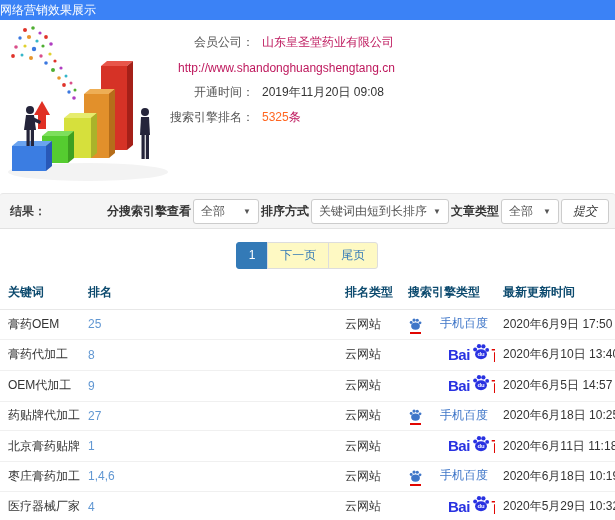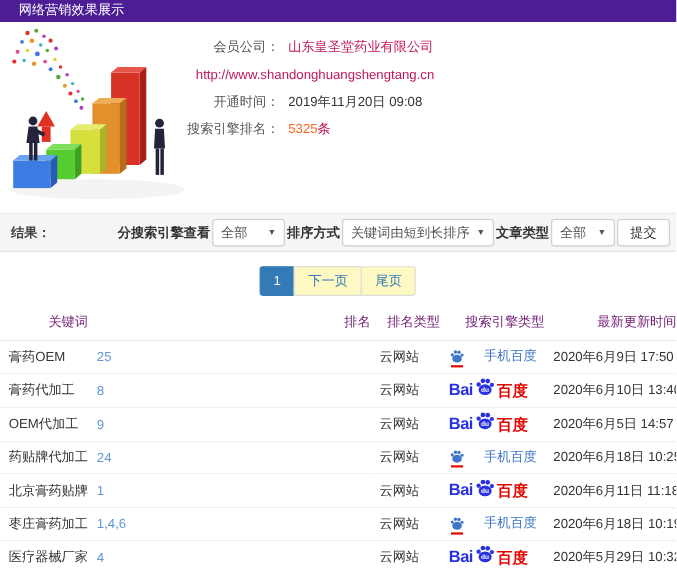--- a/index.html
+++ b/index.html
@@ -3,22 +3,22 @@
 <meta charset="utf-8">
 <style>
   * { box-sizing: border-box; margin: 0; padding: 0; }
   html,body { width:615px; height:520px; overflow:hidden; }
   body {
     background:#fff;
     font-family:"Liberation Sans","DejaVu Sans",sans-serif;
     font-size:12px; color:#333;
   }
   
-  .topbar { background:#4c1d95; color:#fff; height:20px; line-height:20px;
-    padding-left:17px; font-size:12px;font-family:Liberation Mono, monospace; }
+  .topbar { background:#3b82f6; color:#fff; height:20px; line-height:20px;
+    font-size:12px; }
   
   .info-section { position:relative; height:173px; background:#fff;padding-left:17px; }
   .graphic { position:absolute; left:0; top:2px; width:195px; height:168px; }
   .info-rows { position:absolute; left:170px; top:14px; }
   .info-row { display:flex; align-items:center; height:17px; margin-bottom:8px; }
   .info-label { width:84px; text-align:right; color:#555; }
   .info-value { margin-left:8px; }
   .link { color:#be185d; text-decoration:none; cursor:pointer; }
   .orange { color:#ff6621; }
   
@@ -29,43 +29,43 @@
   .filter-group { margin-left:auto; display:flex; align-items:center; gap:2px; }
   .filter-label { font-weight:bold; color:#333; white-space:nowrap; }
   .select { background:#fff; border:1px solid #ccc; border-radius:3px; height:25px;
     display:flex; align-items:center; padding:0 7px; color:#555; cursor:pointer; }
   .select .caret { margin-left:auto; font-size:8px; color:#555; padding-left:6px; }
   .sel-engine { width:66px; }
   .sel-sort  { width:138px; }
   .sel-article { width:58px; }
   .submit-btn { background:#fff; border:1px solid #ccc; border-radius:3px; height:25px;
     padding:0 11px; color:#333; font-size:12px; cursor:pointer;
-    font-family:inherit; }
+    font-family:inherit;font-style:italic; }
   
   .pagination { display:flex; justify-content:center; margin:13px 0 7px; }
   .page-item { height:27px; line-height:25px; padding:0 12px; border:1px solid #ddd;
     background:#fef9c3; color:#337ab7; margin-left:-1px; cursor:pointer; }
   .page-item.active { background:#337ab7; color:#fff; border-color:#337ab7;
     border-radius:3px 0 0 3px; cursor:default; }
   .page-item.last { border-radius:0 3px 3px 0; }
   
   table { width:100%; border-collapse:collapse; table-layout:fixed; }
-  th { text-align:right; font-weight:normal; color:#701a75; padding:8px 0 8px 8px;
+  th { text-align:left; font-weight:bold; color:#0c4a6e; padding:8px 0 8px 8px;
     border-bottom:1px solid #e8e8e8; font-size:12px; }
   td { padding:5px 0 5px 8px; border-bottom:1px solid #f0f0f0; height:27px;
     font-size:12px; vertical-align:middle; overflow:hidden; white-space:nowrap; }
   .rank { color:#6197d2; cursor:pointer; }
   .engine-mobile { color:#3f76c8; display:inline-flex; align-items:center; gap:17px; }
   .paw-wrap { position:relative; width:15px; height:14px; display:inline-block; }
   .paw-wrap::after { content:""; position:absolute; left:2px; bottom:-3px;
     width:11px; height:2px; background:#e10601; }
   .paw-sm { width:15px; height:14px; display:block; }
   .baidu-logo { display:inline-flex; align-items:center; font-weight:bold;
     font-size:15px; line-height:20px; }
-  .bai { color:#2932e1; letter-spacing:-0.5px; }
+  .bai { color:#2932e1; letter-spacing:-0.5px;margin-left:40px; }
   .paw-lg { width:20px; height:19px; margin-left:1px; position:relative; top:-3px; }
   .du-cn { color:#e10601; margin-left:1px; font-size:14px; }
 </style>
 </head>
 <body>
 
 <div class="topbar">
   <span>网络营销效果展示</span>
 </div>
 
@@ -266,21 +266,21 @@
               <circle cx="15" cy="5.6" r="2.7" fill="#2932e1"></circle>
               <circle cx="19.8" cy="10" r="2.4" fill="#2932e1"></circle>
               <text x="12" y="18" font-size="7.5" fill="#fff" text-anchor="middle" font-weight="bold" class="du-white">du</text>
             </svg>
             <span class="du-cn">百度</span>
           </span></td>
     <td>2020年6月5日 14:57</td>
   </tr>
       <tr>
     <td>药贴牌代加工</td>
-    <td><span class="rank">24</span></td>
+    <td><span class="rank">27</span></td>
     <td>云网站</td>
     <td><span class="engine-mobile">
             <span class="paw-wrap">
               <svg class="paw-sm" viewBox="0 0 24 24">
                 <ellipse cx="12" cy="15.5" rx="7.5" ry="6.2" fill="#3f76c8"></ellipse>
                 <circle cx="4.6" cy="9.5" r="2.5" fill="#3f76c8"></circle>
                 <circle cx="9.5" cy="5.3" r="2.7" fill="#3f76c8"></circle>
                 <circle cx="15" cy="5.6" r="2.7" fill="#3f76c8"></circle>
                 <circle cx="19.8" cy="10" r="2.4" fill="#3f76c8"></circle>
               </svg>

